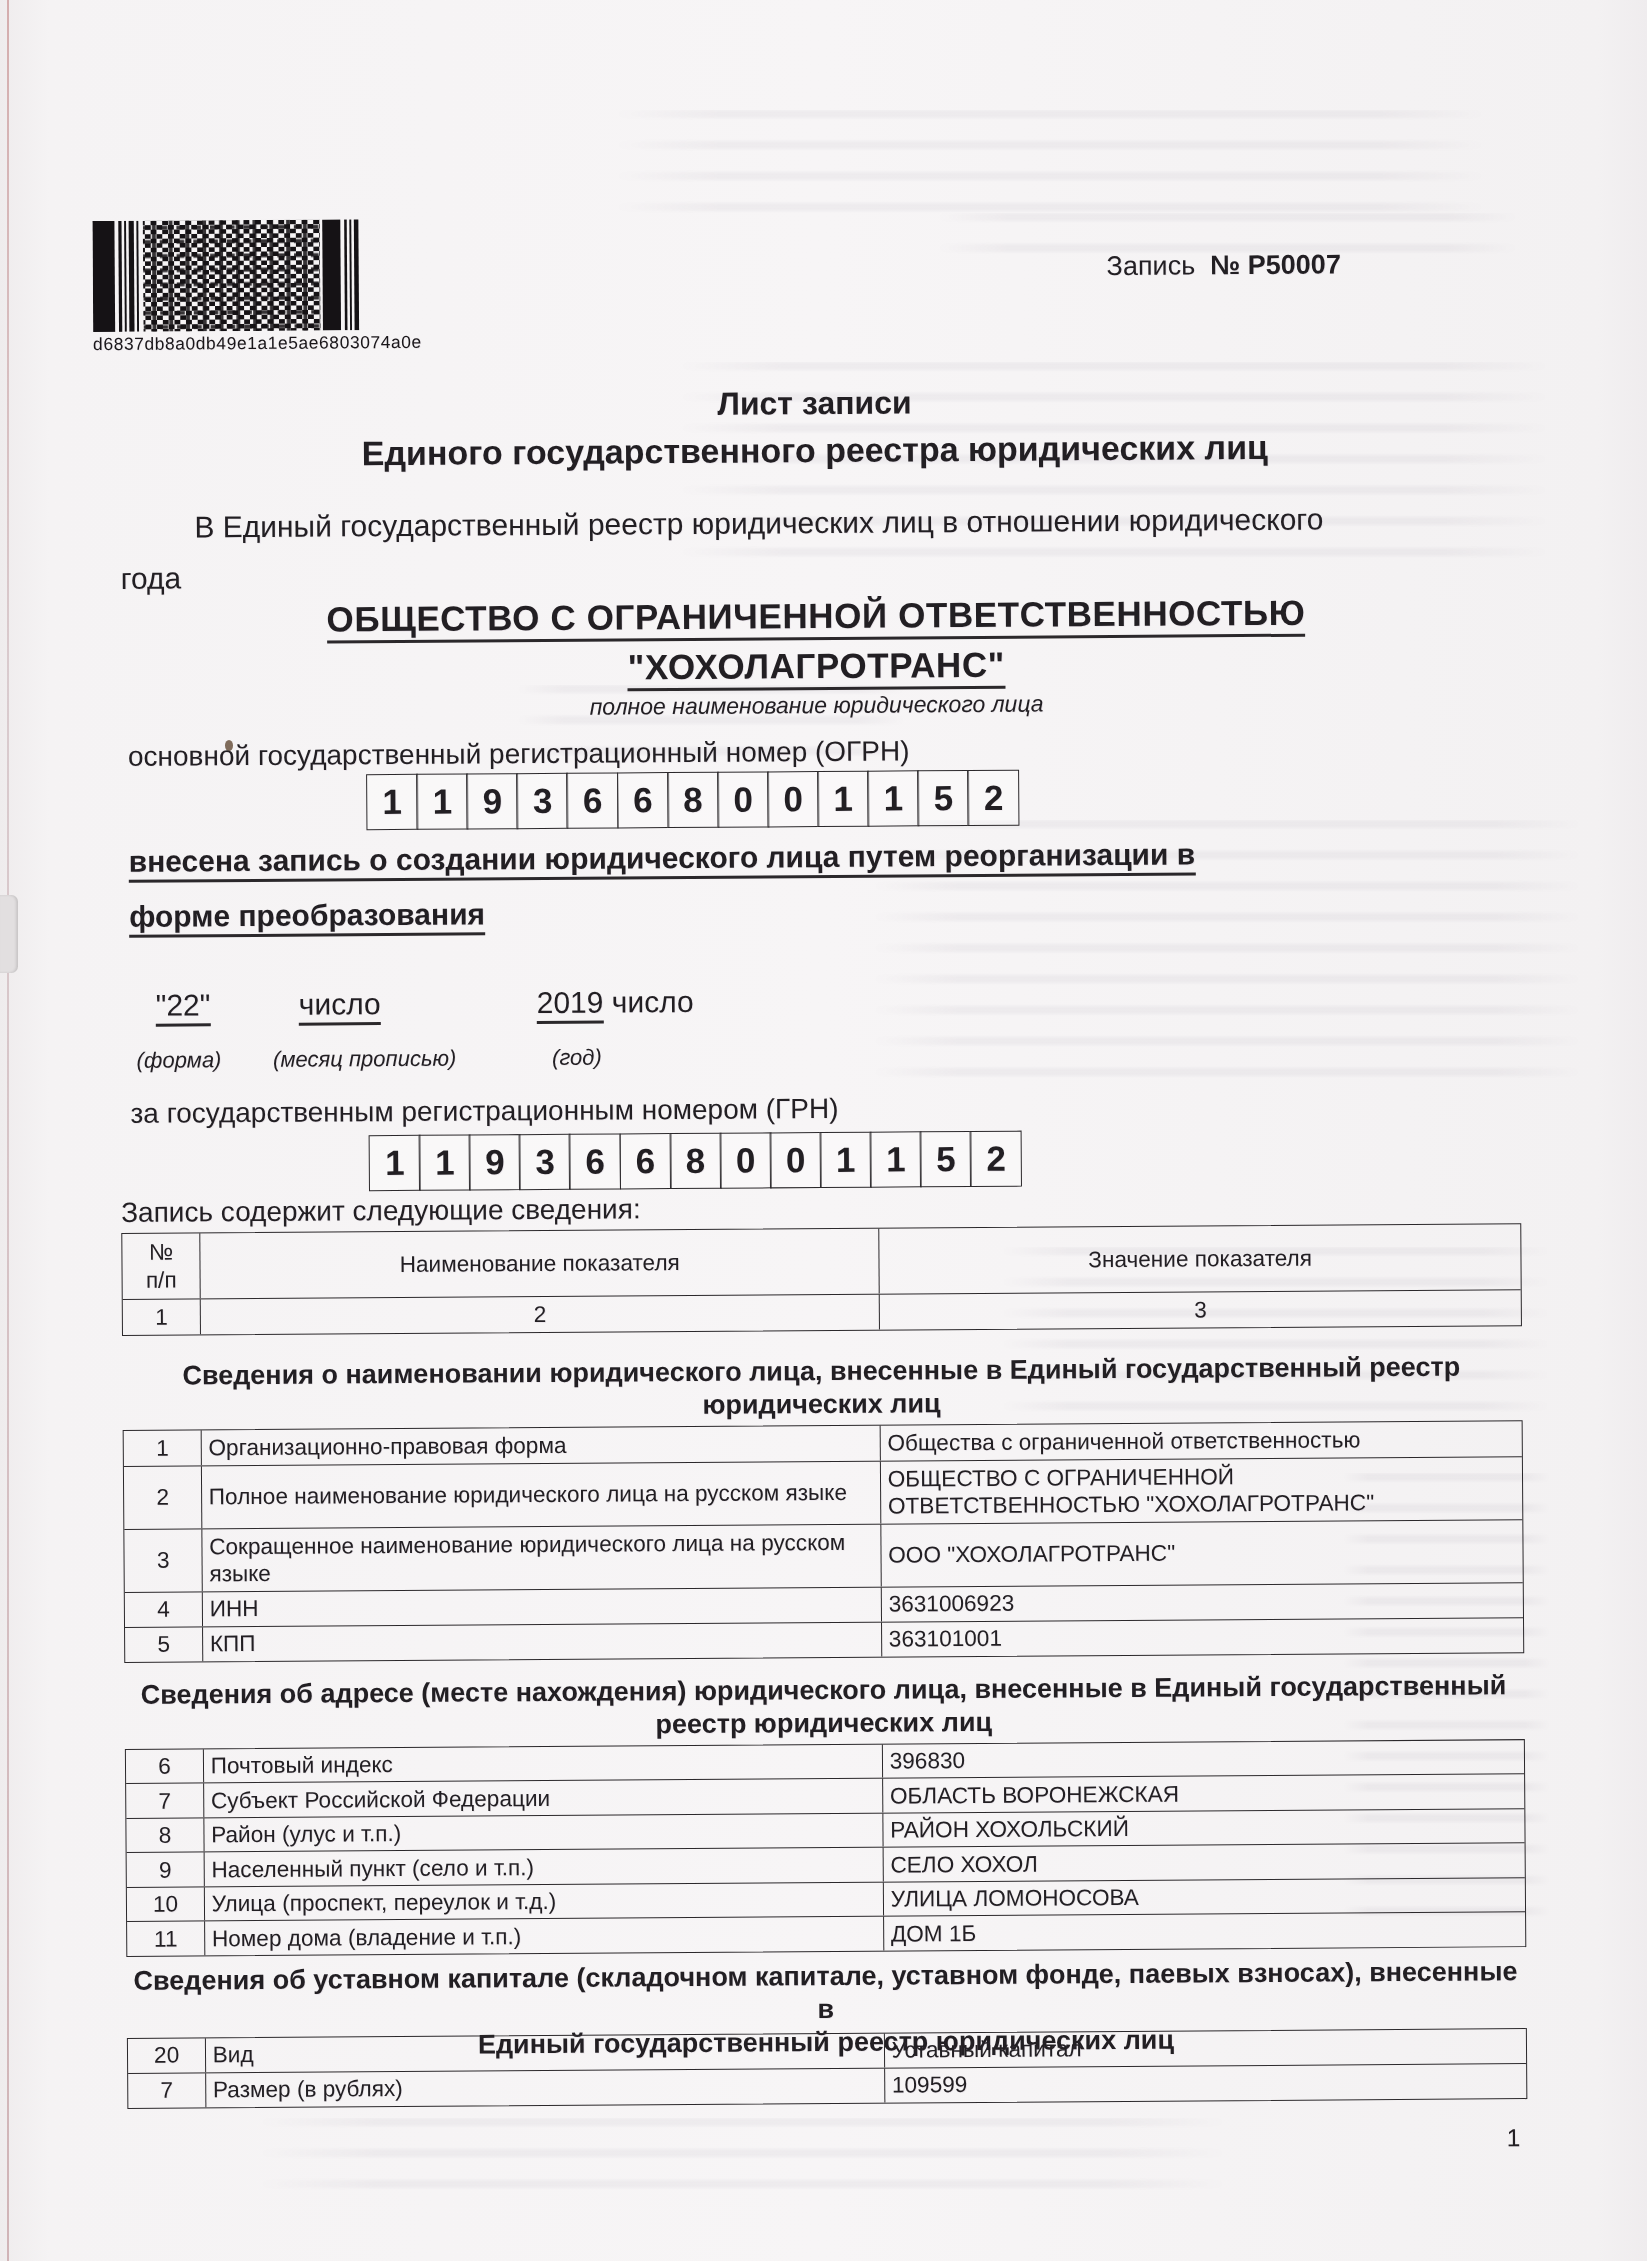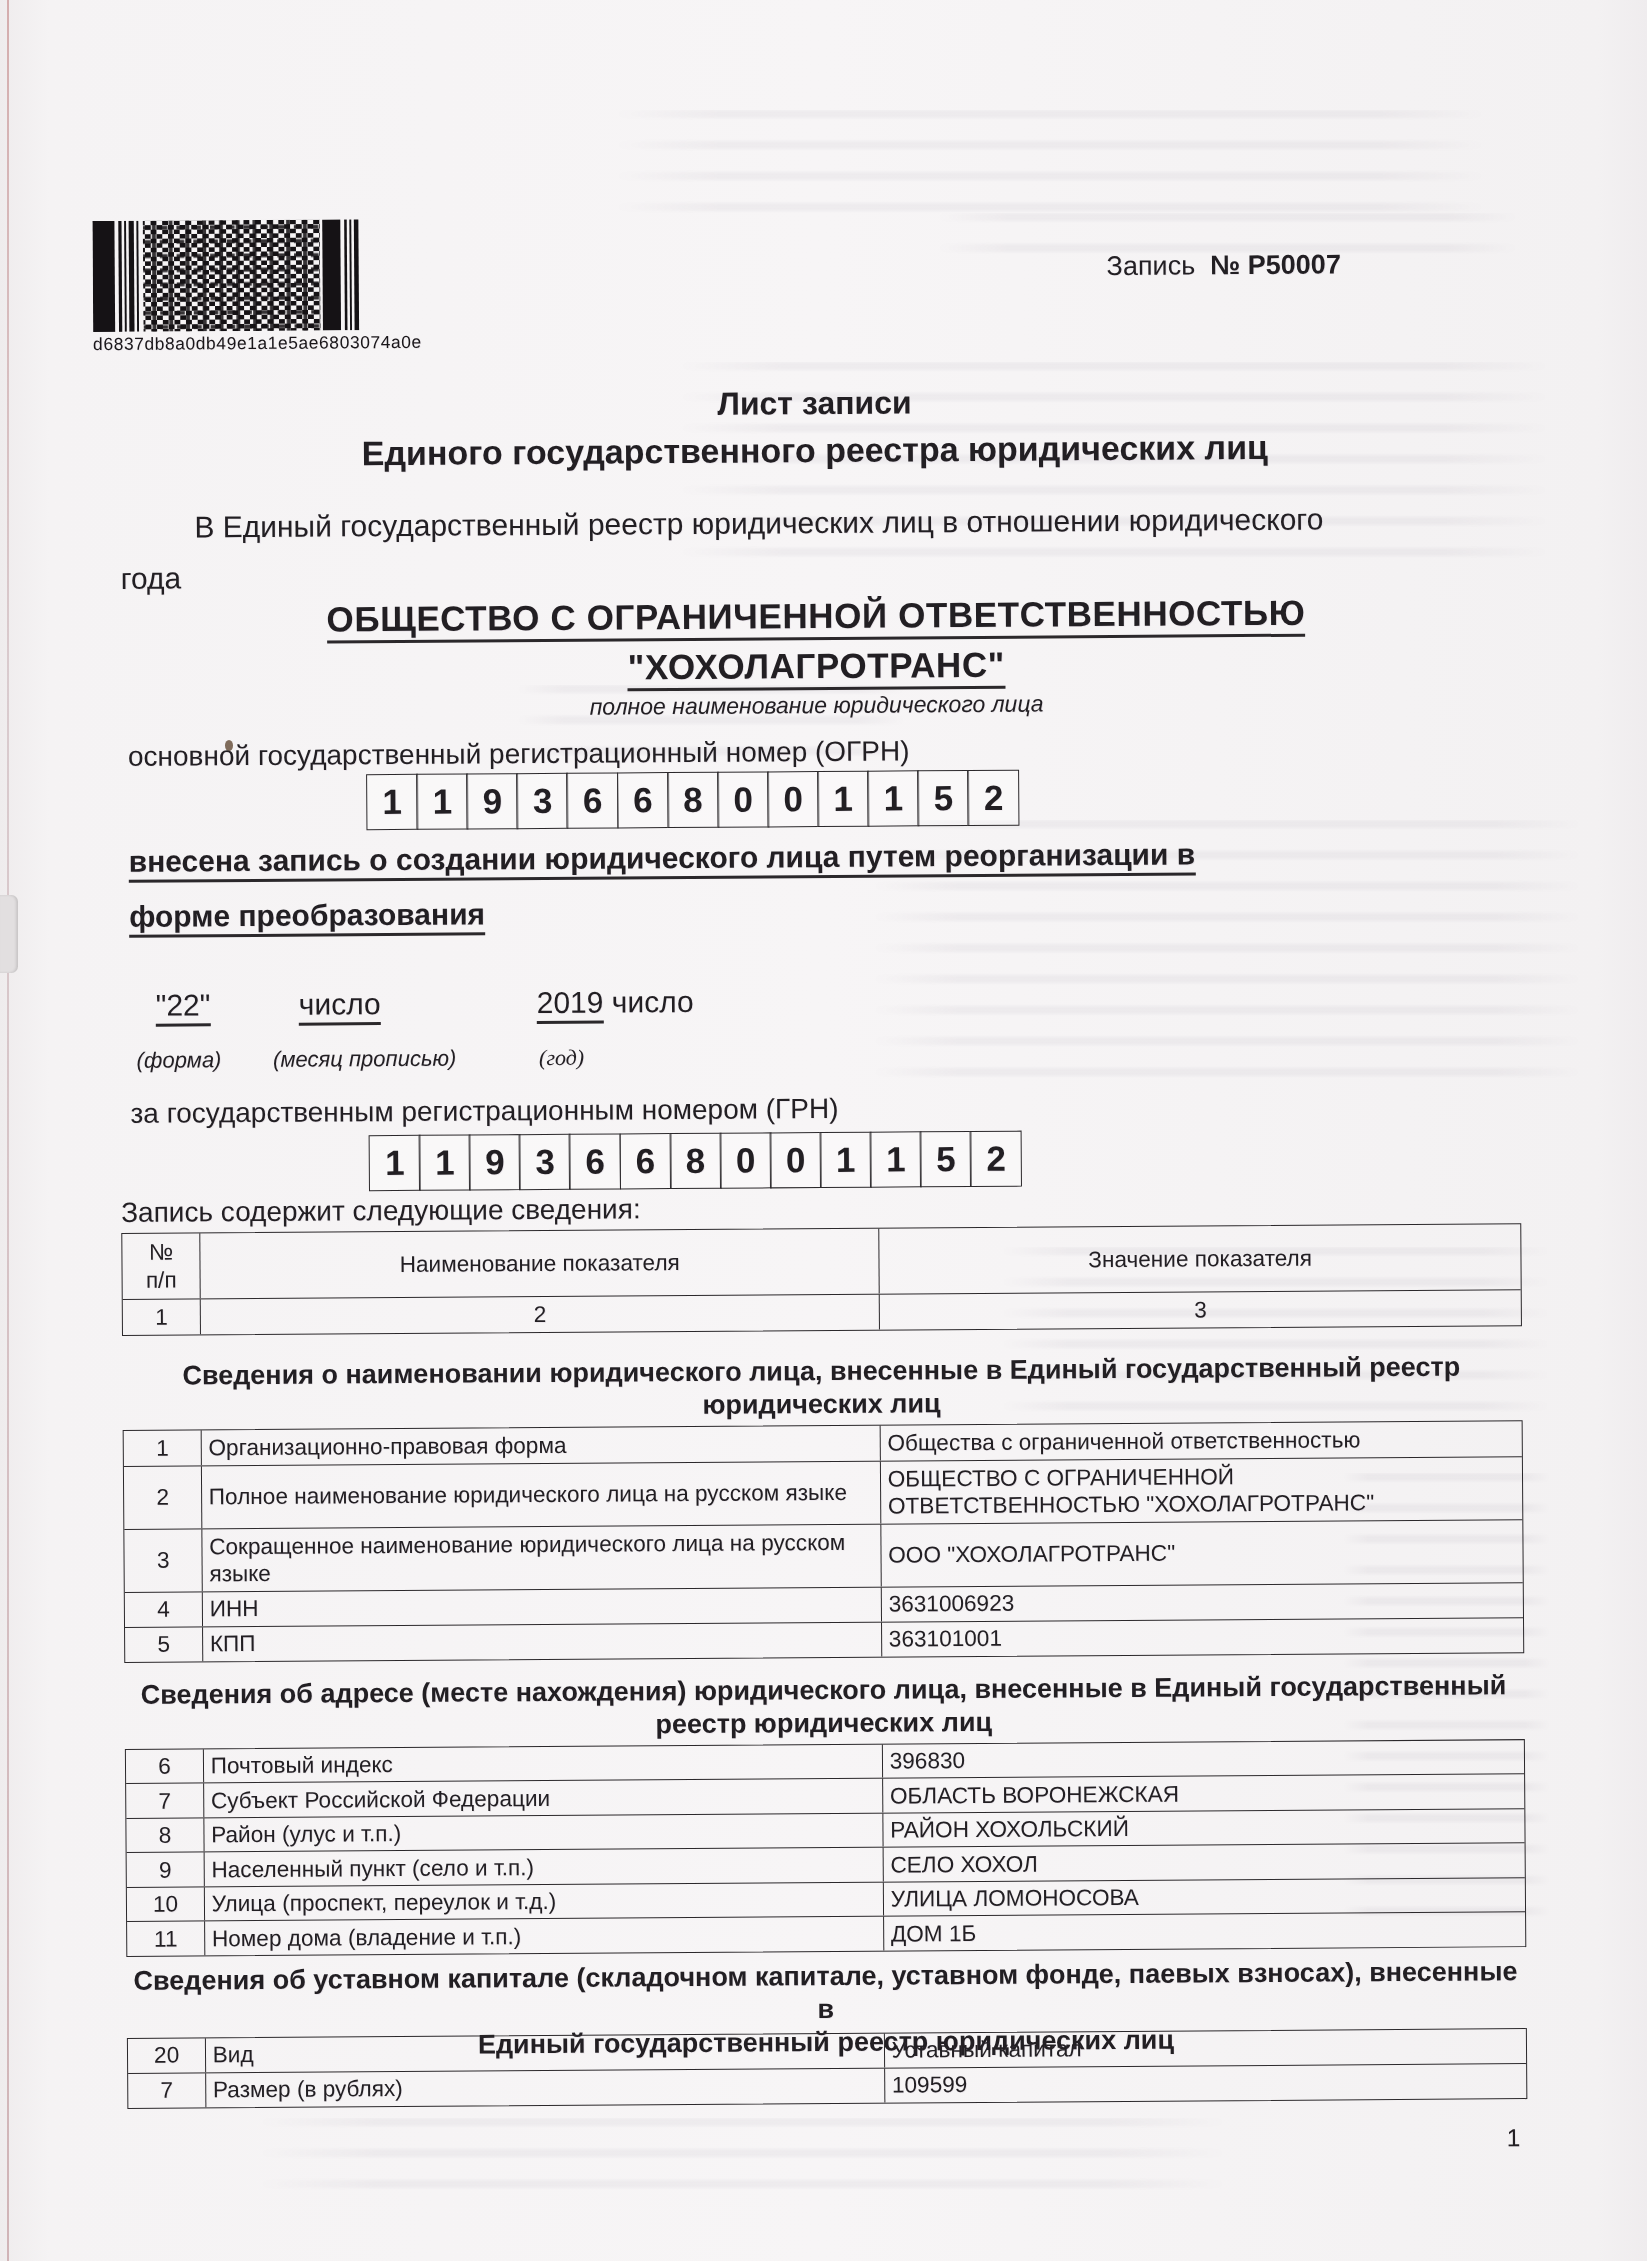--- a/index.html
+++ b/index.html
@@ -155,21 +155,21 @@
     <div class="abs" style="left:129px;top:895px;">
       <span class="bold u" style="font-size:30px;">форме преобразования</span>
     </div>
 
     <div class="abs dateblock" style="left:129px;top:984px;">
       <span class="dval" style="left:26px;"><span class="u">"22"</span></span>
       <span class="dval" style="left:169px;"><span class="u">число</span></span>
       <span class="dval" style="left:407px;"><span class="u">2019</span>&nbsp;<span>число</span></span>
       <span class="dcap" style="left:6.5px;">(форма)</span>
       <span class="dcap" style="left:143px;">(месяц прописью)</span>
-      <span class="dcap" style="left:409px;font-family:Liberation Serif, serif;">(год)</span>
+      <span class="dcap" style="left:422px;">(год)</span>
     </div>
 
     <div class="abs" style="left:129px;top:1093px;font-size:28px;">за государственным регистрационным номером (ГРН)</div>
     <div class="abs digitrow" style="left:367px;top:1132px;">
       <span class="digitbox">1</span>
       <span class="digitbox">1</span>
       <span class="digitbox">9</span>
       <span class="digitbox">3</span>
       <span class="digitbox">6</span>
       <span class="digitbox">6</span>

